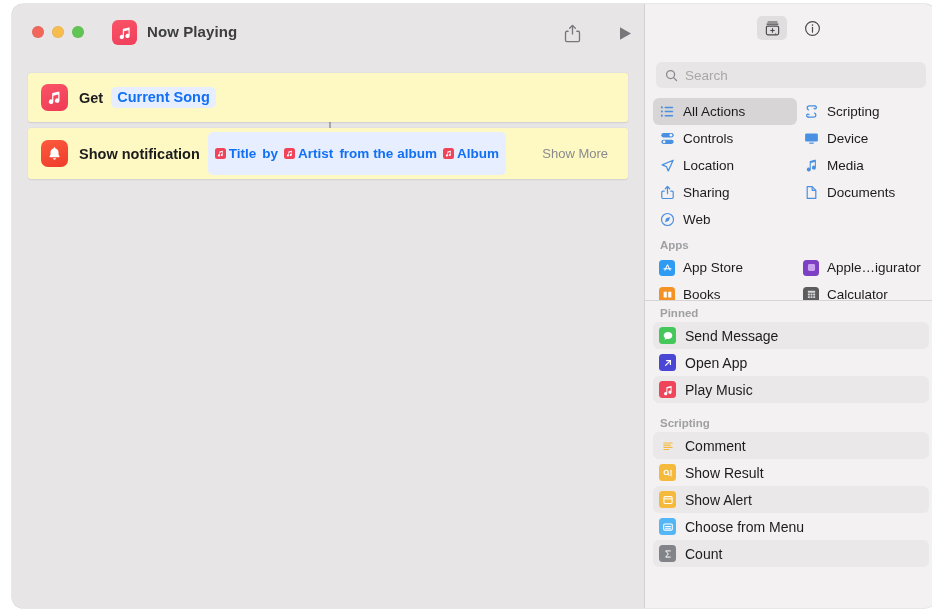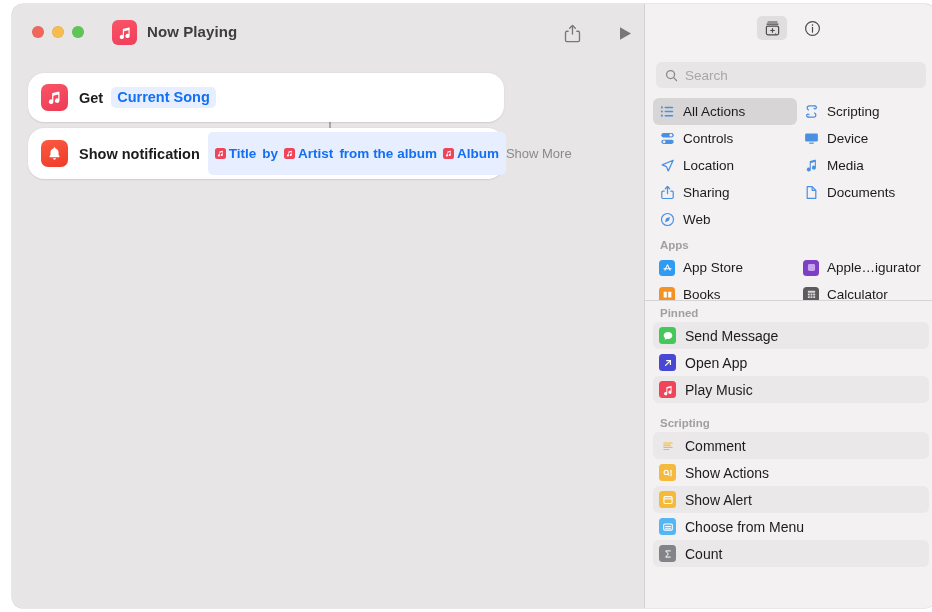--- a/index.html
+++ b/index.html
@@ -66,23 +66,23 @@
 
   
   .canvas {
     position: absolute; left: 0; top: 56px;
     width: 632px; height: 548px;
     background: #e7e5e5;
   }
 
   .action-card {
     position: absolute;
-    left: 16px; width: 476px;
-    background: #ffffff;
-    border-radius: 16px;
+    left: 16px; width: 600px;
+    background: #fef9c3;
+    border-radius: 3px;
     box-shadow: 0 0.5px 1.5px rgba(0,0,0,0.10);
     display: flex; align-items: center;
   }
   .card-get  { top: 13px;  height: 49px; }
   .card-show { top: 68px;  height: 51px; }
 
   .connector {
     position: absolute;
     left: 317px; top: 60px;
     width: 2px; height: 10px;
@@ -576,21 +576,21 @@
         </div>
 
         <div class="list-row">
           <span class="r-ico" style="background:#f5b93c">
             <svg viewBox="0 0 12 12" fill="none" stroke="#fff" stroke-width="1.1">
               <circle cx="4.2" cy="5.4" r="2.1"></circle>
                 <path d="M5.8 7 7 8.2" stroke-linecap="round"></path>
               <path d="M9 3.2v5.6" stroke-linecap="round"></path>
             </svg>
           </span>
-          <span class="r-lbl">Show Actions</span>
+          <span class="r-lbl">Show Result</span>
         </div>
 
         <div class="list-row alt">
           <span class="r-ico" style="background:#f5b93c">
             <svg viewBox="0 0 12 12" fill="none" stroke="#fff" stroke-width="1.05">
               <rect x="1.9" y="2.6" width="8.2" height="6.8" rx="1.1"></rect>
               <path d="M1.9 4.9h8.2"></path>
             </svg>
           </span>
           <span class="r-lbl">Show Alert</span>

